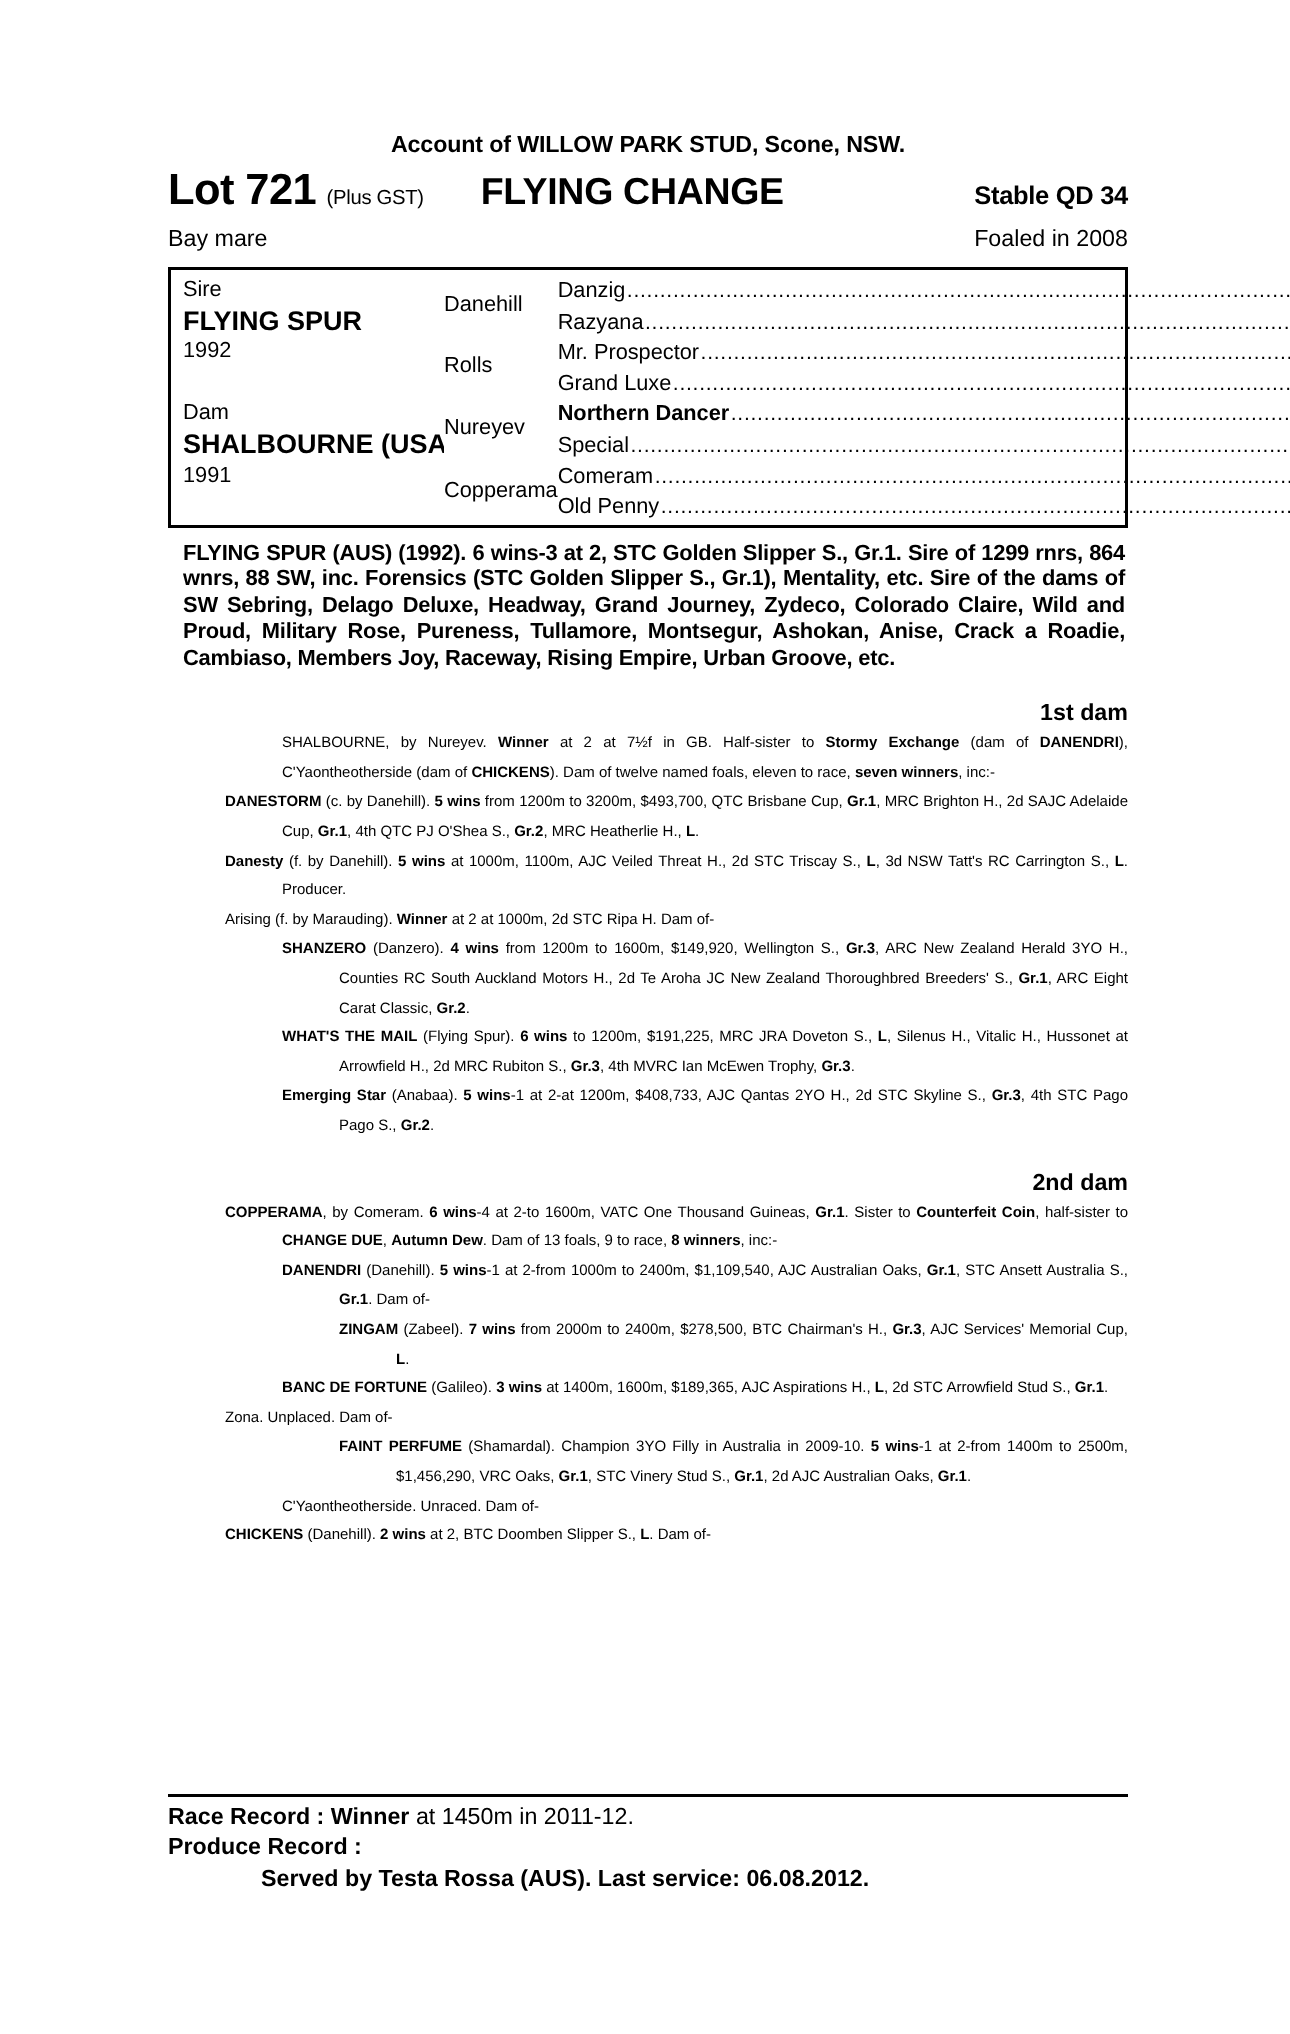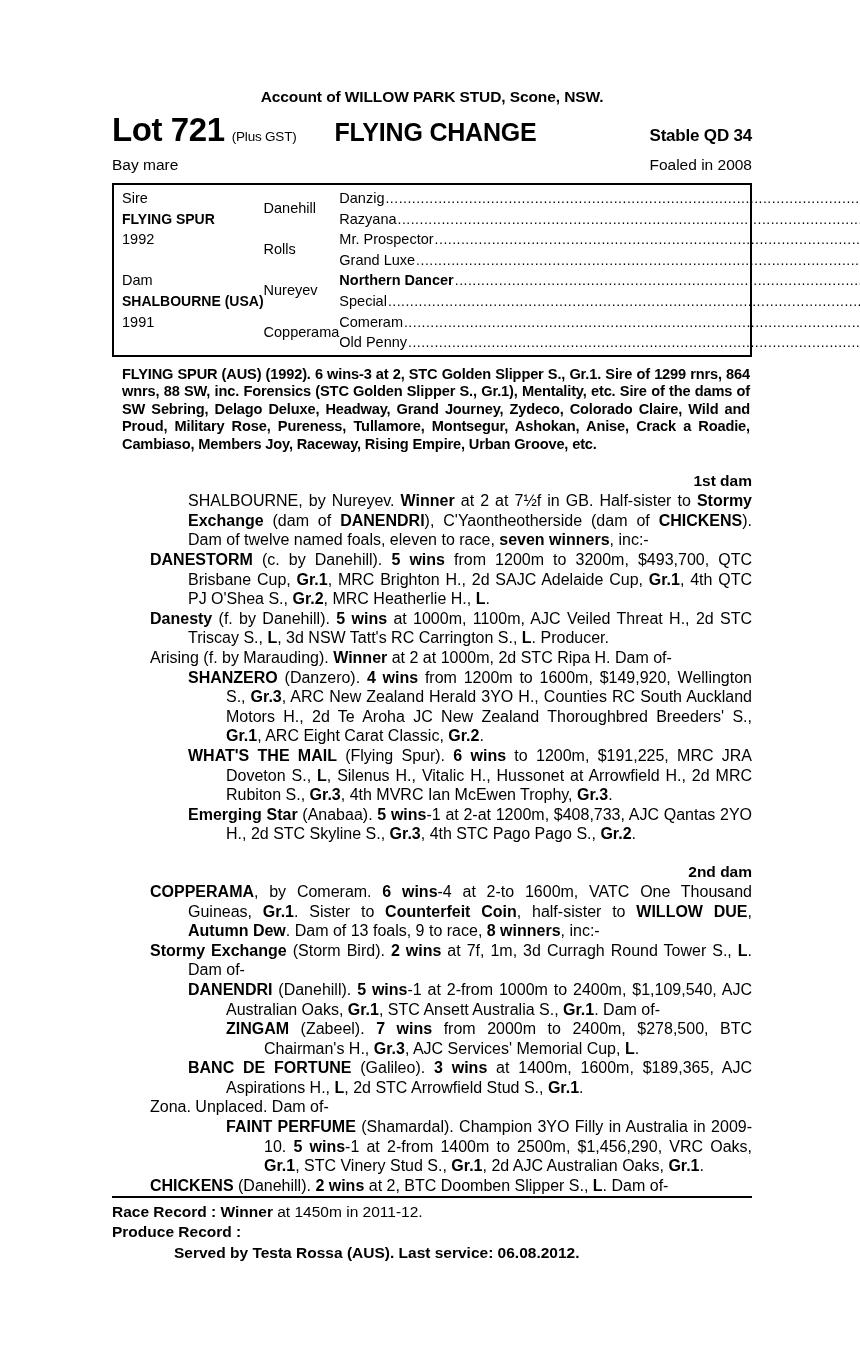--- a/index.html
+++ b/index.html
@@ -41,21 +41,21 @@
     align-items: baseline;
     justify-content: space-between;
     margin-top: 4px;
   }
   .lot-left {
     display: flex;
     align-items: baseline;
     white-space: nowrap;
   }
   .lot-num {
-    font-size: 33px;
+    font-size: 29px;
     font-weight: bold;
     letter-spacing: -0.4px;
   }
   .plus-gst {
     font-size: 13.5px;
     margin-left: 7px;
     letter-spacing: -0.2px;
   }
   .horse-name {
     font-size: 25px;
@@ -96,21 +96,21 @@
   .ped {
     border: 2px solid #000;
     padding: 3px 0 2px 0;
     display: flex;
     font-size: 14.5px;
   }
   .ped-col-a { width: 182px; padding-left: 8px; box-sizing: border-box; }
   .ped-col-b { width: 155px; box-sizing: border-box; }
   .ped-col-c { flex: 1; padding-right: 7px; box-sizing: border-box; }
   .ped-line { height: 20.6px; line-height: 20.6px; white-space: nowrap; overflow: hidden; }
-  .ped-line.bold { font-weight: bold; font-size: 14px; }
+  .ped-line.bold { font-weight: bold; font-size: 18px; }
   .ped-b-line { height: 41.2px; line-height: 41.2px; }
   .dots-row {
     display: flex;
     align-items: baseline;
     width: 100%;
   }
   .dots-row .lft { white-space: nowrap; }
   .dots-row .dots {
     flex: 1;
     overflow: hidden;
@@ -135,21 +135,21 @@
   
   .dam-head {
     font-weight: bold;
     font-size: 15.5px;
     margin-top: 19px;
     margin-bottom: 1px;
     padding-left: 8px;
     text-align: right;
   }
   .blk {
-    font-size: 16px;
+    font-size: 10px;
     line-height: 19.6px;
     text-align: justify;
     text-justify: inter-word;
   }
   .hang1 { text-indent: -38px; padding-left: 76px; }
   .hang2 { text-indent: -38px; padding-left: 114px; }
   .hang3 { text-indent: -38px; padding-left: 152px; }
   .hang0 { text-indent: 0px; padding-left: 76px; }
   .para { margin: 0; }
   b { font-weight: bold; }
@@ -275,27 +275,27 @@
       <p class="para hang1"><b>DANESTORM</b> (c. by Danehill). <b>5 wins</b> from 1200m to 3200m, $493,700, QTC Brisbane Cup, <b>Gr.1</b>, MRC Brighton H., 2d SAJC Adelaide Cup, <b>Gr.1</b>, 4th QTC PJ O'Shea S., <b>Gr.2</b>, MRC Heatherlie H., <b>L</b>.</p>
       <p class="para hang1"><b>Danesty</b> (f. by Danehill). <b>5 wins</b> at 1000m, 1100m, AJC Veiled Threat H., 2d STC Triscay S., <b>L</b>, 3d NSW Tatt's RC Carrington S., <b>L</b>. Producer.</p>
       <p class="para hang1">Arising (f. by Marauding). <b>Winner</b> at 2 at 1000m, 2d STC Ripa H. Dam of-</p>
       <p class="para hang2"><b>SHANZERO</b> (Danzero). <b>4 wins</b> from 1200m to 1600m, $149,920, Wellington S., <b>Gr.3</b>, ARC New Zealand Herald 3YO H., Counties RC South Auckland Motors H., 2d Te Aroha JC New Zealand Thoroughbred Breeders' S., <b>Gr.1</b>, ARC Eight Carat Classic, <b>Gr.2</b>.</p>
       <p class="para hang2"><b>WHAT'S THE MAIL</b> (Flying Spur). <b>6 wins</b> to 1200m, $191,225, MRC JRA Doveton S., <b>L</b>, Silenus H., Vitalic H., Hussonet at Arrowfield H., 2d MRC Rubiton S., <b>Gr.3</b>, 4th MVRC Ian McEwen Trophy, <b>Gr.3</b>.</p>
       <p class="para hang2"><b>Emerging Star</b> (Anabaa). <b>5 wins</b>-1 at 2-at 1200m, $408,733, AJC Qantas 2YO H., 2d STC Skyline S., <b>Gr.3</b>, 4th STC Pago Pago S., <b>Gr.2</b>.</p>
     </div>
 
     <div class="dam-head">2nd dam</div>
     <div class="blk">
-      <p class="para hang1"><b>COPPERAMA</b>, by Comeram. <b>6 wins</b>-4 at 2-to 1600m, VATC One Thousand Guineas, <b>Gr.1</b>. Sister to <b>Counterfeit Coin</b>, half-sister to <b>WILLOW DUE</b>, <b>Autumn Dew</b>. Dam of 13 foals, 9 to race, <b>8 winners</b>, inc:-</p>
-      <p class="para hang1"><b>Stormy Exchange</b> (Storm Bird). <b>2 wins</b> at 7f, 1m, 3d Curragh Round Tower S., <b>L</b>. Dam of-</p>
+      <p class="para hang1"><b>COPPERAMA</b>, by Comeram. <b>6 wins</b>-4 at 2-to 1600m, VATC One Thousand Guineas, <b>Gr.1</b>. Sister to <b>Counterfeit Coin</b>, half-sister to <b>CHANGE DUE</b>, <b>Autumn Dew</b>. Dam of 13 foals, 9 to race, <b>8 winners</b>, inc:-</p>
       <p class="para hang2"><b>DANENDRI</b> (Danehill). <b>5 wins</b>-1 at 2-from 1000m to 2400m, $1,109,540, AJC Australian Oaks, <b>Gr.1</b>, STC Ansett Australia S., <b>Gr.1</b>. Dam of-</p>
       <p class="para hang3"><b>ZINGAM</b> (Zabeel). <b>7 wins</b> from 2000m to 2400m, $278,500, BTC Chairman's H., <b>Gr.3</b>, AJC Services' Memorial Cup, <b>L</b>.</p>
       <p class="para hang2"><b>BANC DE FORTUNE</b> (Galileo). <b>3 wins</b> at 1400m, 1600m, $189,365, AJC Aspirations H., <b>L</b>, 2d STC Arrowfield Stud S., <b>Gr.1</b>.</p>
       <p class="para hang1">Zona. Unplaced. Dam of-</p>
       <p class="para hang3"><b>FAINT PERFUME</b> (Shamardal). Champion 3YO Filly in Australia in 2009-10. <b>5 wins</b>-1 at 2-from 1400m to 2500m, $1,456,290, VRC Oaks, <b>Gr.1</b>, STC Vinery Stud S., <b>Gr.1</b>, 2d AJC Australian Oaks, <b>Gr.1</b>.</p>
+      <p class="para hang0">C'Yaontheotherside. Unraced. Dam of-</p>
       <p class="para hang1"><b>CHICKENS</b> (Danehill). <b>2 wins</b> at 2, BTC Doomben Slipper S., <b>L</b>. Dam of-</p>
     </div>
 
   </div>
 
   <div class="footer">
     <hr>
     <div class="foot-line">
       <b>Race Record : Winner</b>
       <span>at 1450m in 2011-12.</span>

